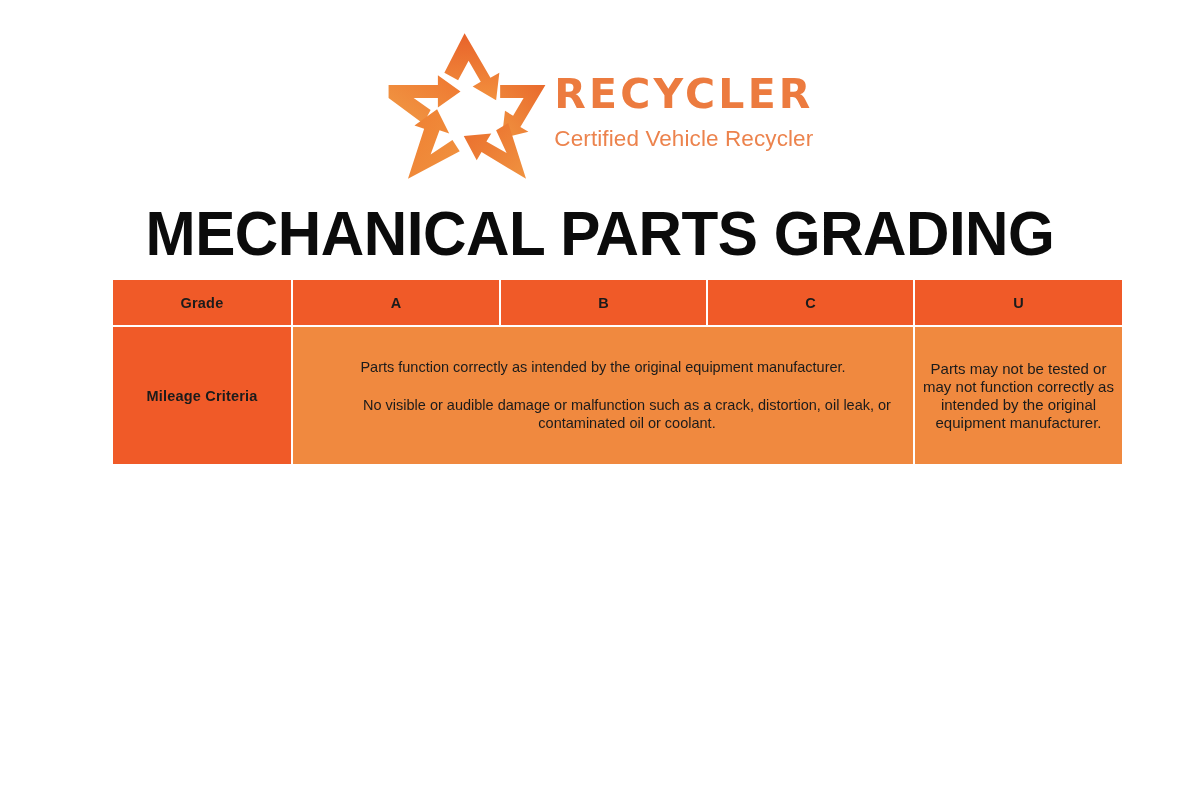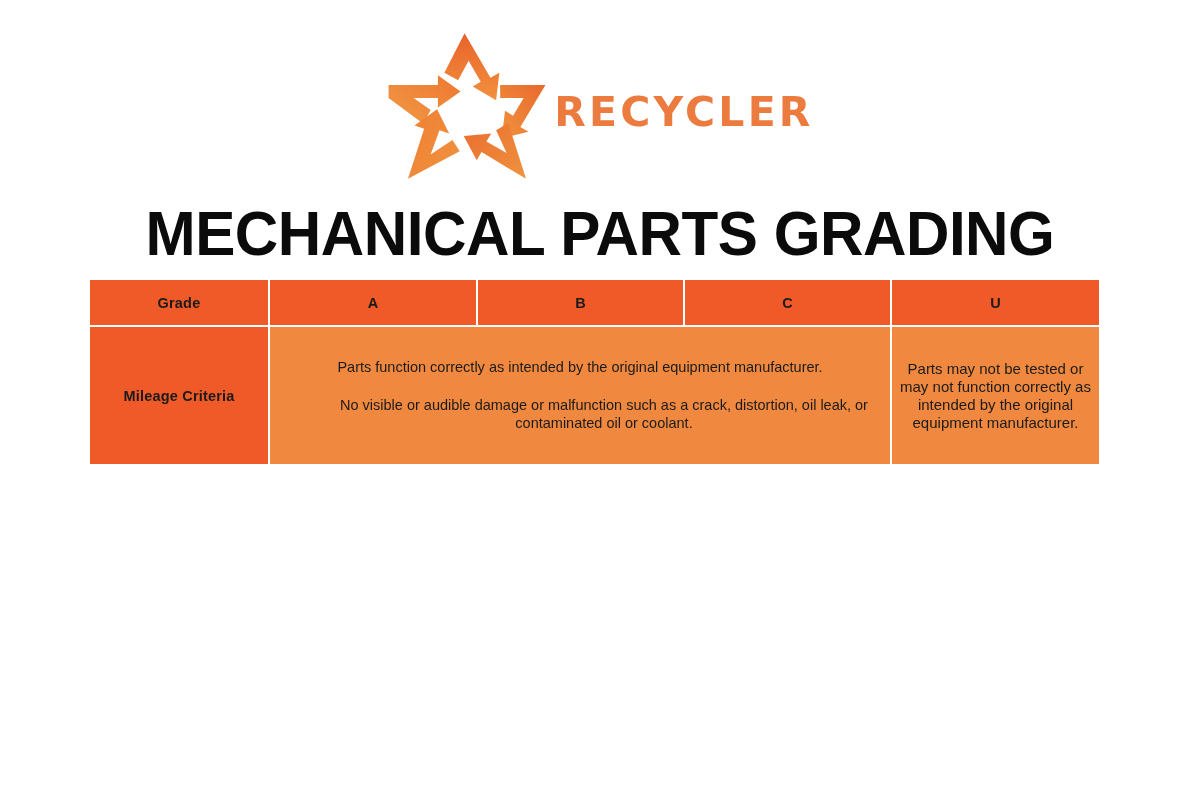--- a/index.html
+++ b/index.html
@@ -84,21 +84,21 @@
     letter-spacing: -0.5px;
     color: #0b0b0b;
     transform: scaleX(0.955);
     transform-origin: 600px 50%;
     white-space: nowrap;
   }
 
   
   .grading-table {
     position: absolute;
-    left: 90px;
+    left: 113px;
     top: 280px;
     width: 1009px;
     border-collapse: separate;
     border-spacing: 0;
     table-layout: fixed;
     background: #c4b5fd;
   }
   .grading-table td {
     vertical-align: middle;
     text-align: center;
@@ -200,20 +200,21 @@
 
         <path d="M173 184 L118 151 L112 161 L96 131 L130 128 L124 138 L149 152 L136 124 L151 115 Z" fill="url(#g5)"></path>
 
         <path d="M27 184 L47 122 L35 118 L63 98 L78 128 L66 124 L55 154 L82 136 L91 150 Z" fill="url(#g1)"></path>
 
         <path d="M3 68 L63 68 L46 116 L27 184 L3 84 Z" fill="none"></path>
       </svg>
 
       <div class="logo-words">
         <div class="logo-wordmark">RECYCLER</div>
+        <div class="logo-tagline">Certified Vehicle Recycler</div>
       </div>
 
     </div>
   </div>
 
   <div class="page-title">MECHANICAL PARTS GRADING</div>
 
   <table class="grading-table">
     <colgroup>
       <col class="col-grade">

